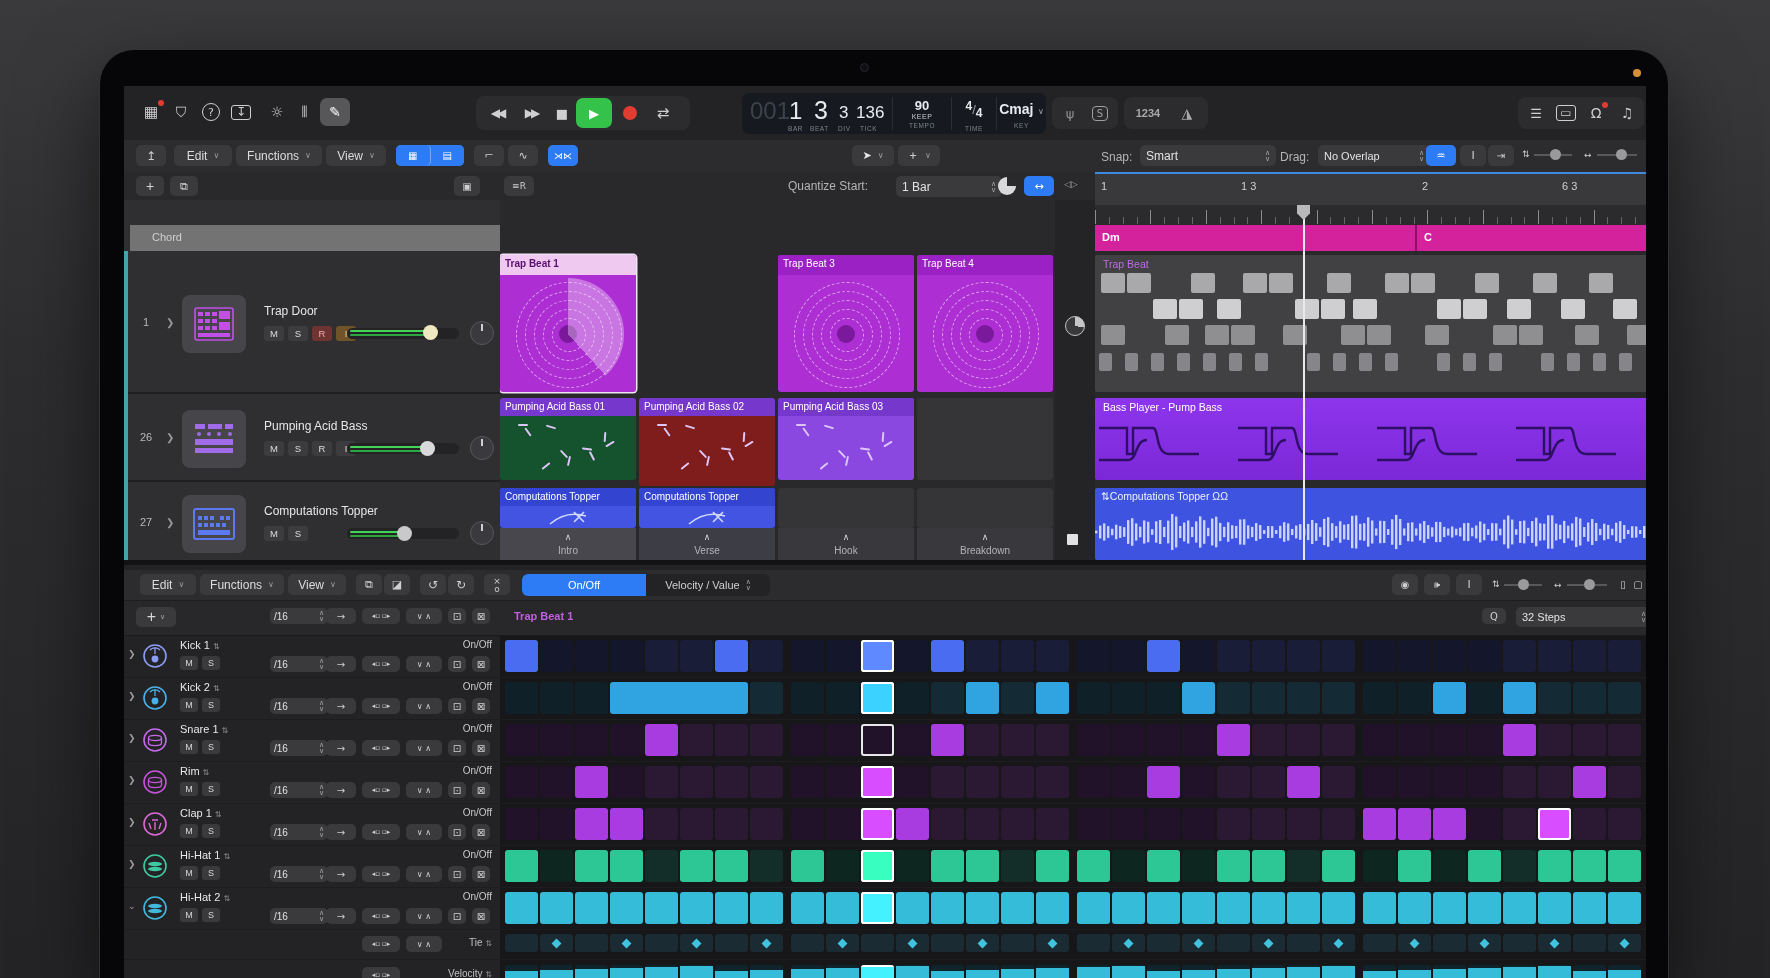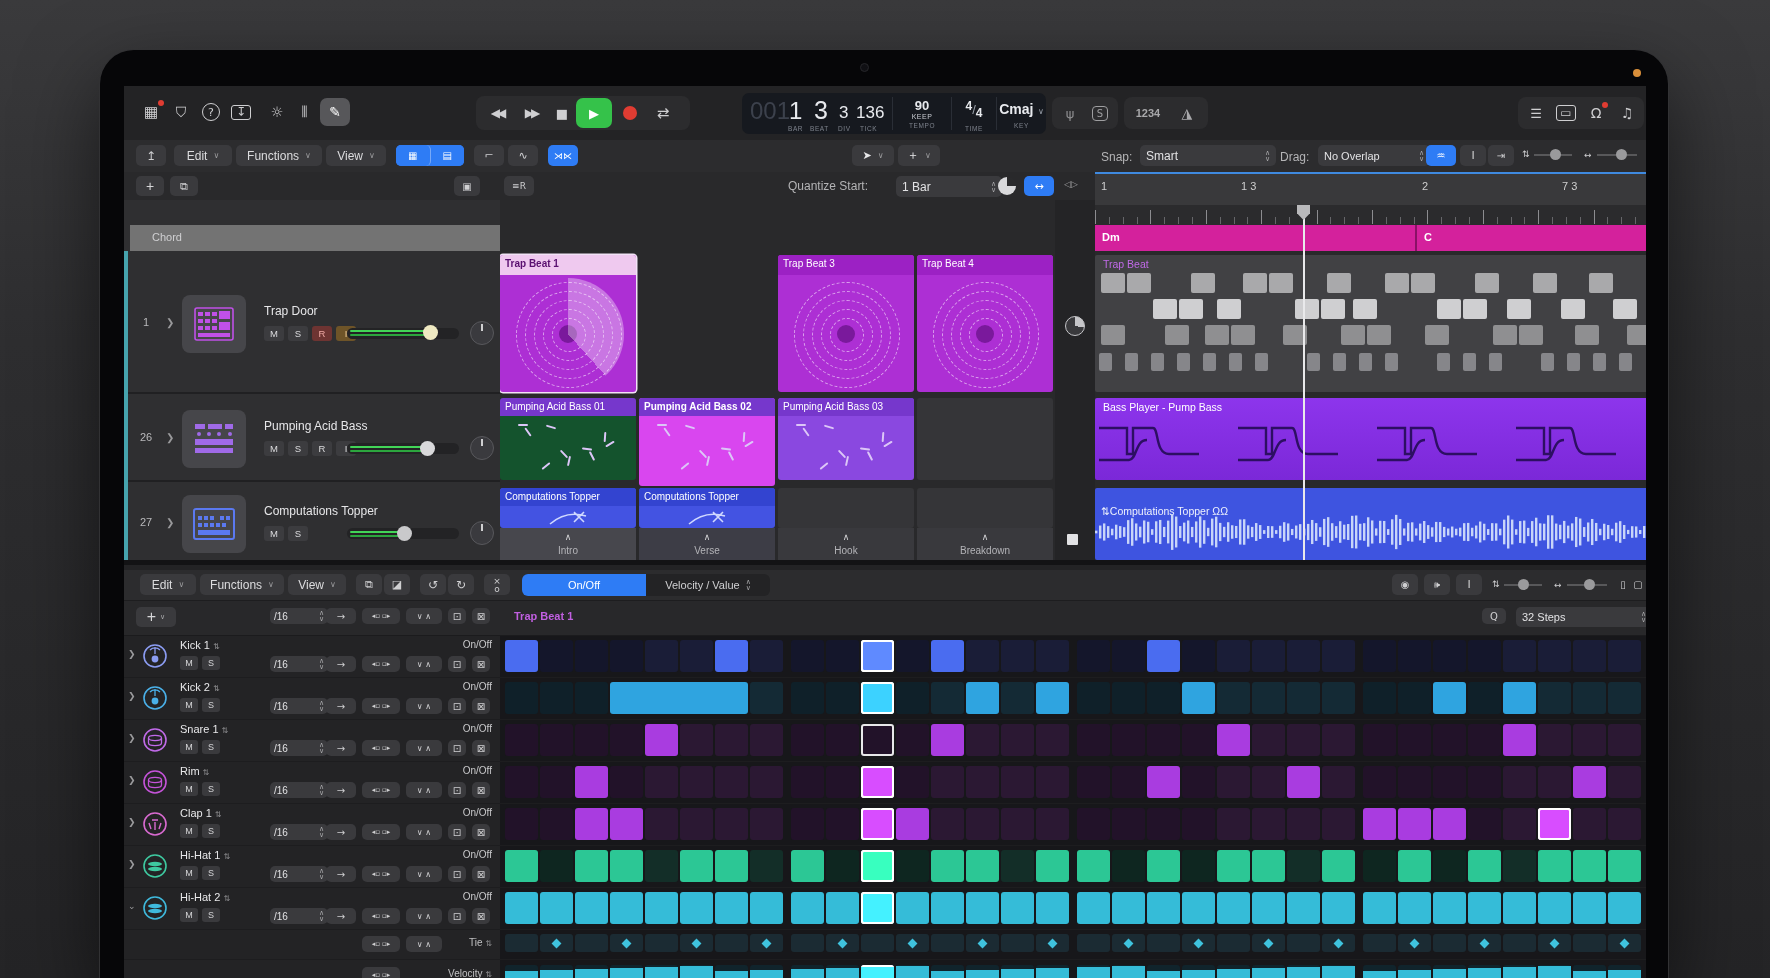--- a/index.html
+++ b/index.html
@@ -238,21 +238,21 @@
           </div>
       <span class="abs glyph" style="left:940px;top:7px;font-size:9px;color:#9a9a9c;">◁▷</span>
     </div>
 
     <div class="abs" id="arrange-col" style="left:971px;top:86px;width:554px;height:388px;background:#29292b;overflow:hidden;">
           <div class="abs" style="left: 0px; top: 0px; width: 554px; height: 2px; background: rgb(63, 138, 224);"></div>
           <div class="abs" style="left: 0px; top: 2px; width: 554px; height: 31px; background: rgb(57, 57, 59);">
             <div class="abs" style="left: 6px; top: 6px; color: rgb(207, 207, 207); font-size: 11px;">1</div>
             <div class="abs" style="left: 146px; top: 6px; color: rgb(207, 207, 207); font-size: 11px;">1 3</div>
             <div class="abs" style="left: 327px; top: 6px; color: rgb(207, 207, 207); font-size: 11px;">2</div>
-            <div class="abs" style="left: 467px; top: 6px; color: rgb(207, 207, 207); font-size: 11px;">7 3</div>
+            <div class="abs" style="left: 467px; top: 6px; color: rgb(207, 207, 207); font-size: 11px;">6 3</div>
           </div>
           <div class="abs" style="left: 0px; top: 33px; width: 554px; height: 20px; background: rgb(43, 43, 45);">
             <div class="abs tick-minor" style="left: 0px; bottom: 1px; width: 554px; height: 7px;"></div>
             <div class="abs tick-major" style="left: 0px; bottom: 1px; width: 554px; height: 14px;"></div>
           </div>
           <div class="abs" style="left: 0px; top: 53px; width: 320px; height: 26px; background: rgb(212, 33, 156);">
             <div class="abs" style="left: 7px; top: 6px; color: rgb(255, 255, 255); font-size: 11px; font-weight: bold;">Dm</div>
           </div>
           <div class="abs" style="left: 320px; top: 53px; width: 234px; height: 26px; background: rgb(212, 33, 156); border-left: 2px solid rgb(138, 17, 102);">
             <div class="abs" style="left: 7px; top: 6px; color: rgb(255, 255, 255); font-size: 11px; font-weight: bold;">C</div>
@@ -312,21 +312,21 @@
             <div class="abs" style="left: 290px; top: 98px; width: 13px; height: 18px; background: rgb(134, 134, 138); border-radius: 2px;"></div>
             <div class="abs" style="left: 342px; top: 98px; width: 13px; height: 18px; background: rgb(134, 134, 138); border-radius: 2px;"></div>
             <div class="abs" style="left: 368px; top: 98px; width: 13px; height: 18px; background: rgb(134, 134, 138); border-radius: 2px;"></div>
             <div class="abs" style="left: 394px; top: 98px; width: 13px; height: 18px; background: rgb(134, 134, 138); border-radius: 2px;"></div>
             <div class="abs" style="left: 446px; top: 98px; width: 13px; height: 18px; background: rgb(134, 134, 138); border-radius: 2px;"></div>
             <div class="abs" style="left: 472px; top: 98px; width: 13px; height: 18px; background: rgb(134, 134, 138); border-radius: 2px;"></div>
             <div class="abs" style="left: 498px; top: 98px; width: 13px; height: 18px; background: rgb(134, 134, 138); border-radius: 2px;"></div>
             <div class="abs" style="left: 524px; top: 98px; width: 13px; height: 18px; background: rgb(134, 134, 138); border-radius: 2px;"></div>
           </div>
           <div class="abs" style="left: 0px; top: 316px; width: 554px; height: 72px; background: rgb(62, 84, 224); border-radius: 2px;">
-            <div class="abs" style="left: 6px; top: 17px; color: rgb(238, 241, 252); font-size: 10.5px;">⇅Computations Topper ΩΩ</div>
+            <div class="abs" style="left: 6px; top: 2px; color: rgb(238, 241, 252); font-size: 10.5px;">⇅Computations Topper ΩΩ</div>
             <svg width="554" height="72" style="position:absolute;left:0;top:0;">
               <rect x="0" y="42.65" width="2.4" height="2.7" fill="#c8d5f9"></rect>
               <rect x="4" y="37.542131960064125" width="2.4" height="12.915736079871756" fill="#c8d5f9"></rect>
               <rect x="8" y="35.422221287098665" width="2.4" height="17.155557425802677" fill="#c8d5f9"></rect>
               <rect x="12" y="38.11626412943157" width="2.4" height="11.767471741136857" fill="#c8d5f9"></rect>
               <rect x="16" y="40.72148407478592" width="2.4" height="6.557031850428161" fill="#c8d5f9"></rect>
               <rect x="20" y="36.69167001327609" width="2.4" height="14.616659973447826" fill="#c8d5f9"></rect>
               <rect x="24" y="38.10790613495293" width="2.4" height="11.784187730094144" fill="#c8d5f9"></rect>
               <rect x="28" y="39.18056753356779" width="2.4" height="9.638864932864417" fill="#c8d5f9"></rect>
               <rect x="32" y="32.12975227989054" width="2.4" height="23.74049544021892" fill="#c8d5f9"></rect>
@@ -614,21 +614,21 @@
             <div class="abs" style="left: 59px; top: 55px; width: 10px; height: 2px; border-radius: 2px; background: rgb(220, 198, 247); transform: rotate(47deg);"></div>
             <div class="abs" style="left: 100px; top: 38px; width: 10px; height: 2px; border-radius: 2px; background: rgb(220, 198, 247); transform: rotate(94deg);"></div>
             <div class="abs" style="left: 41px; top: 67px; width: 10px; height: 2px; border-radius: 2px; background: rgb(220, 198, 247); transform: rotate(141deg);"></div>
             <div class="abs" style="left: 82px; top: 50px; width: 10px; height: 2px; border-radius: 2px; background: rgb(220, 198, 247); transform: rotate(8deg);"></div>
             <div class="abs" style="left: 23px; top: 33px; width: 10px; height: 2px; border-radius: 2px; background: rgb(220, 198, 247); transform: rotate(55deg);"></div>
             <div class="abs" style="left: 64px; top: 62px; width: 10px; height: 2px; border-radius: 2px; background: rgb(220, 198, 247); transform: rotate(102deg);"></div>
             <div class="abs" style="left: 105px; top: 45px; width: 10px; height: 2px; border-radius: 2px; background: rgb(220, 198, 247); transform: rotate(149deg);"></div>
             <div class="abs" style="left: 46px; top: 28px; width: 10px; height: 2px; border-radius: 2px; background: rgb(220, 198, 247); transform: rotate(16deg);"></div>
             <div class="abs" style="left: 87px; top: 57px; width: 10px; height: 2px; border-radius: 2px; background: rgb(220, 198, 247); transform: rotate(63deg);"></div>
           </div>
-          <div class="abs" style="left: 139px; top: 198px; width: 136px; height: 88px; background: #d946ef; border-radius: 3px; overflow: hidden; font-weight: bold;">
+          <div class="abs" style="left: 139px; top: 198px; width: 136px; height: 88px; background: #7f1d1d; border-radius: 3px; overflow: hidden;">
             <div class="abs" style="left: 0px; top: 0px; width: 136px; height: 18px; background: rgb(118, 55, 204);"></div>
             <div class="abs" style="left: 5px; top: 3px; font-size: 10px; color: rgb(255, 255, 255); white-space: nowrap; overflow: hidden; width: 126px;">Pumping Acid Bass 02</div>
             <div class="abs" style="left: 18px; top: 26px; width: 10px; height: 2px; border-radius: 2px; background: rgb(220, 198, 247); transform: rotate(0deg);"></div>
             <div class="abs" style="left: 59px; top: 55px; width: 10px; height: 2px; border-radius: 2px; background: rgb(220, 198, 247); transform: rotate(47deg);"></div>
             <div class="abs" style="left: 100px; top: 38px; width: 10px; height: 2px; border-radius: 2px; background: rgb(220, 198, 247); transform: rotate(94deg);"></div>
             <div class="abs" style="left: 41px; top: 67px; width: 10px; height: 2px; border-radius: 2px; background: rgb(220, 198, 247); transform: rotate(141deg);"></div>
             <div class="abs" style="left: 82px; top: 50px; width: 10px; height: 2px; border-radius: 2px; background: rgb(220, 198, 247); transform: rotate(8deg);"></div>
             <div class="abs" style="left: 23px; top: 33px; width: 10px; height: 2px; border-radius: 2px; background: rgb(220, 198, 247); transform: rotate(55deg);"></div>
             <div class="abs" style="left: 64px; top: 62px; width: 10px; height: 2px; border-radius: 2px; background: rgb(220, 198, 247); transform: rotate(102deg);"></div>
             <div class="abs" style="left: 105px; top: 45px; width: 10px; height: 2px; border-radius: 2px; background: rgb(220, 198, 247); transform: rotate(149deg);"></div>

